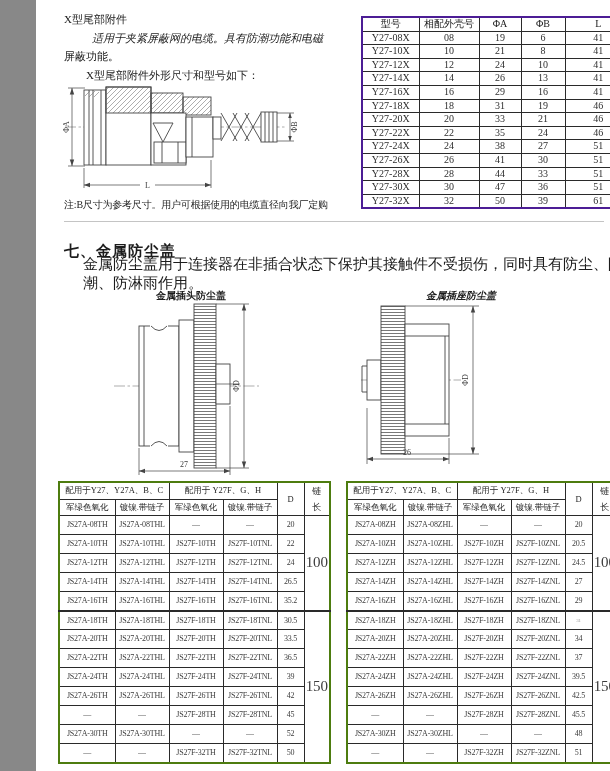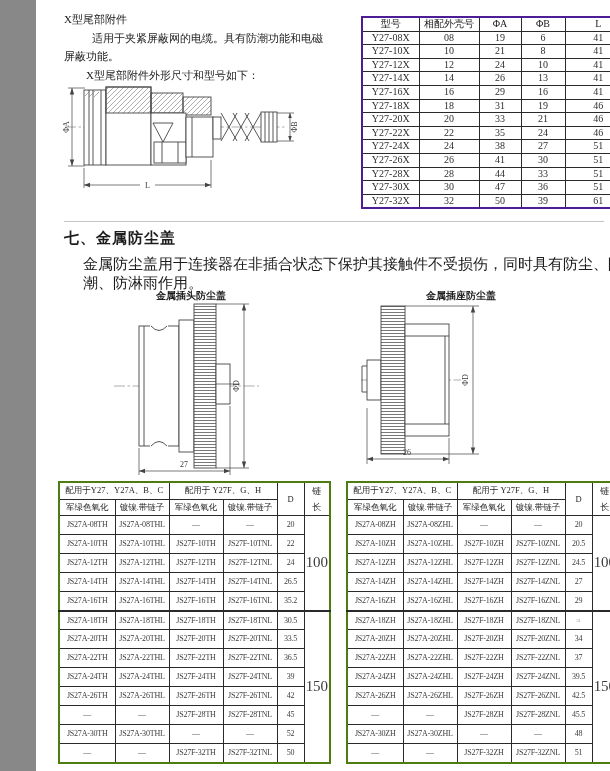--- a/index.html
+++ b/index.html
@@ -1,37 +1,37 @@
 <!DOCTYPE html>
 <html><head>
 <meta charset="utf-8">
 <style>
   html,body{margin:0;padding:0;background:#888;}
   .page{position:relative;width:610px;height:771px;background:#ffffff;overflow:hidden;
         font-family:"Liberation Serif","DejaVu Serif",serif;color:#1c1c1c;margin-left:36px;}
   .abs{position:absolute;}
   .x-title{left:28px;top:12px;font-size:11px;}
-  .x-p1{left:56px;top:31px;font-size:11px;}
+  .x-p1{left:56px;top:31px;font-size:11px;font-style:italic;}
   .x-p2{left:28px;top:49px;font-size:11px;}
   .x-p3{left:50px;top:68px;font-size:11px;}
   .note{left:28px;top:198px;font-size:10px;letter-spacing:-0.2px;}
 
   table{border-collapse:collapse;table-layout:fixed;background:#fff;}
   .xtable{left:325px;top:16px;border:2px solid #4c1d95;}
   .xtable th,.xtable td{border:1px solid #2a2a2a;font-size:10px;font-weight:normal;
         text-align:center;padding:0;height:12.6px;line-height:12.6px;color:#2e2e2e;}
   .xtable th{color:#1a1a1a;}
 
   .divider{left:28px;top:221px;width:540px;height:1px;background:#c4c4c4;}
-  .sec-head{left:28px;top:229px;font-size:15px;font-weight:bold;
+  .sec-head{left:28px;top:242px;font-size:15px;font-weight:bold;
         font-family:"Liberation Sans","DejaVu Sans",sans-serif;letter-spacing:1px;}
   .sec-desc{left:47px;top:255px;font-size:15px;width:550px;}
   .fig-label{font-size:10px;font-weight:bold;font-family:"Liberation Sans","DejaVu Sans",sans-serif;}
   .plug-label{left:120px;top:289px;}
-  .socket-label{left:390px;top:289px;}
+  .socket-label{left:390px;top:289px;font-style:italic;}
 
   .ptable{border:2px solid #4d7c0f;}
   .ptable th{border:1px solid #2a2a2a;font-size:8.5px;font-weight:normal;padding:0;
         height:13px;line-height:13px;color:#1e1e1e;text-align:center;}
   .ptable td{border:1px solid #2a2a2a;font-size:8px;text-align:center;padding:0;
         height:17.9px;line-height:17.9px;color:#3c3c3c;letter-spacing:-0.2px;overflow:hidden;}
   .ptable td.chain{font-size:15px;}
   .ptable tr.grp td{border-top:2px solid #2a2a2a;}
   .ptable td.tiny{font-size:5px;color:#9a9a9a;}
   .ptable th.chain-h{font-size:9px;line-height:16px;padding:0 4px;}
@@ -109,20 +109,21 @@
       <line x1="23" y1="100" x2="79" y2="100" stroke-width="0.7"></line>
       <line x1="94" y1="100" x2="150" y2="100" stroke-width="0.7"></line>
       <polygon points="23,100 29,97.8 29,102.2" fill="#444" stroke="none"></polygon>
       <polygon points="150,100 144,97.8 144,102.2" fill="#444" stroke="none"></polygon>
     </g>
     <text x="7.5" y="42" transform="rotate(-90 7.5 42)" text-anchor="middle">ΦA</text>
     <text x="236" y="42" transform="rotate(-90 236 42)" text-anchor="middle">ΦB</text>
     <text x="86.5" y="103" text-anchor="middle" font-size="9">L</text>
   </svg>
 
+  <div class="abs note">注:B尺寸为参考尺寸。用户可根据使用的电缆直径向我厂定购</div>
 
   <table class="abs xtable">
     <colgroup>
         <col style="width:57px">
         <col style="width:60px">
         <col style="width:42px">
         <col style="width:44px">
         <col style="width:67px">
       </colgroup>
     <thead>

